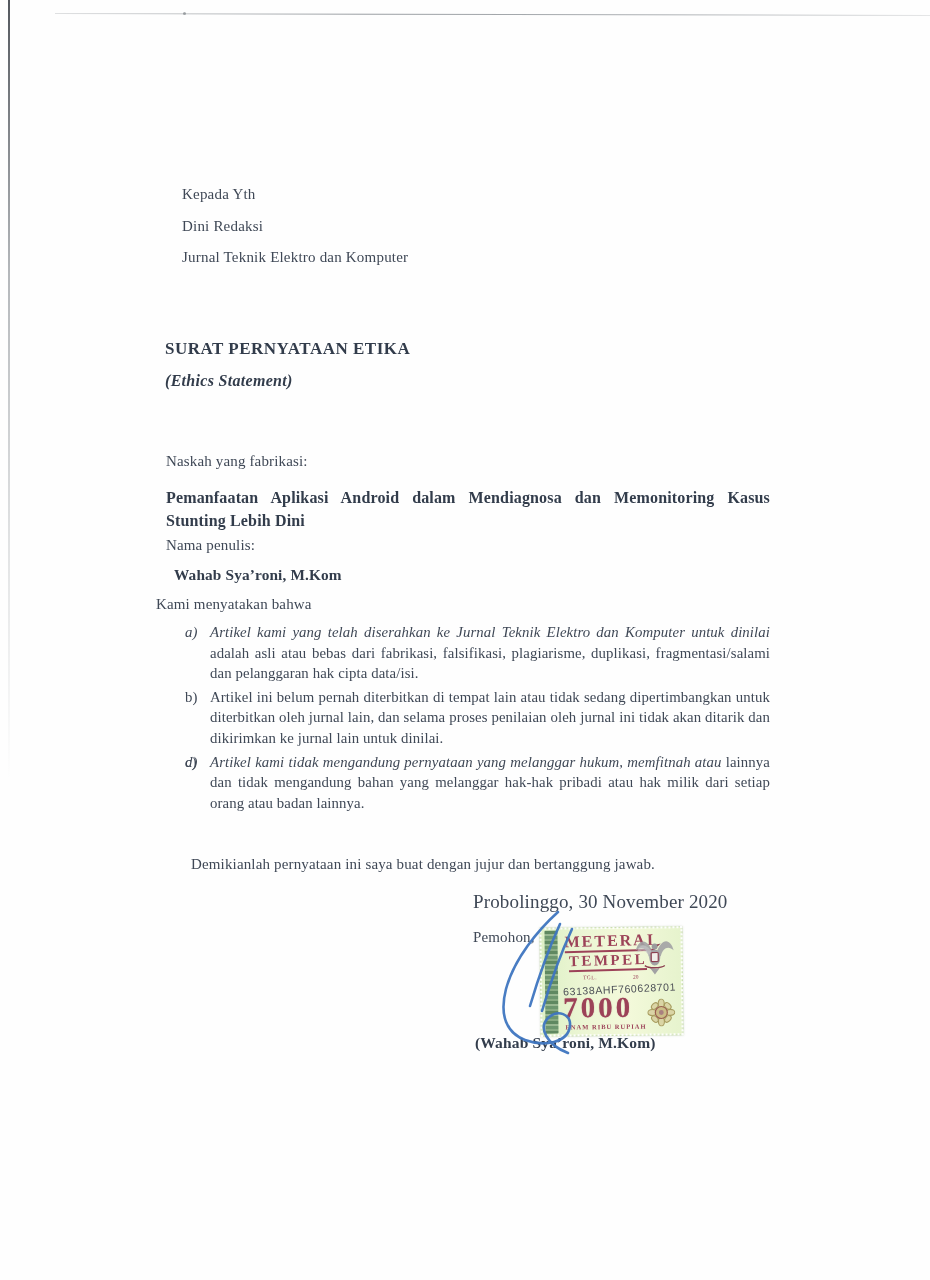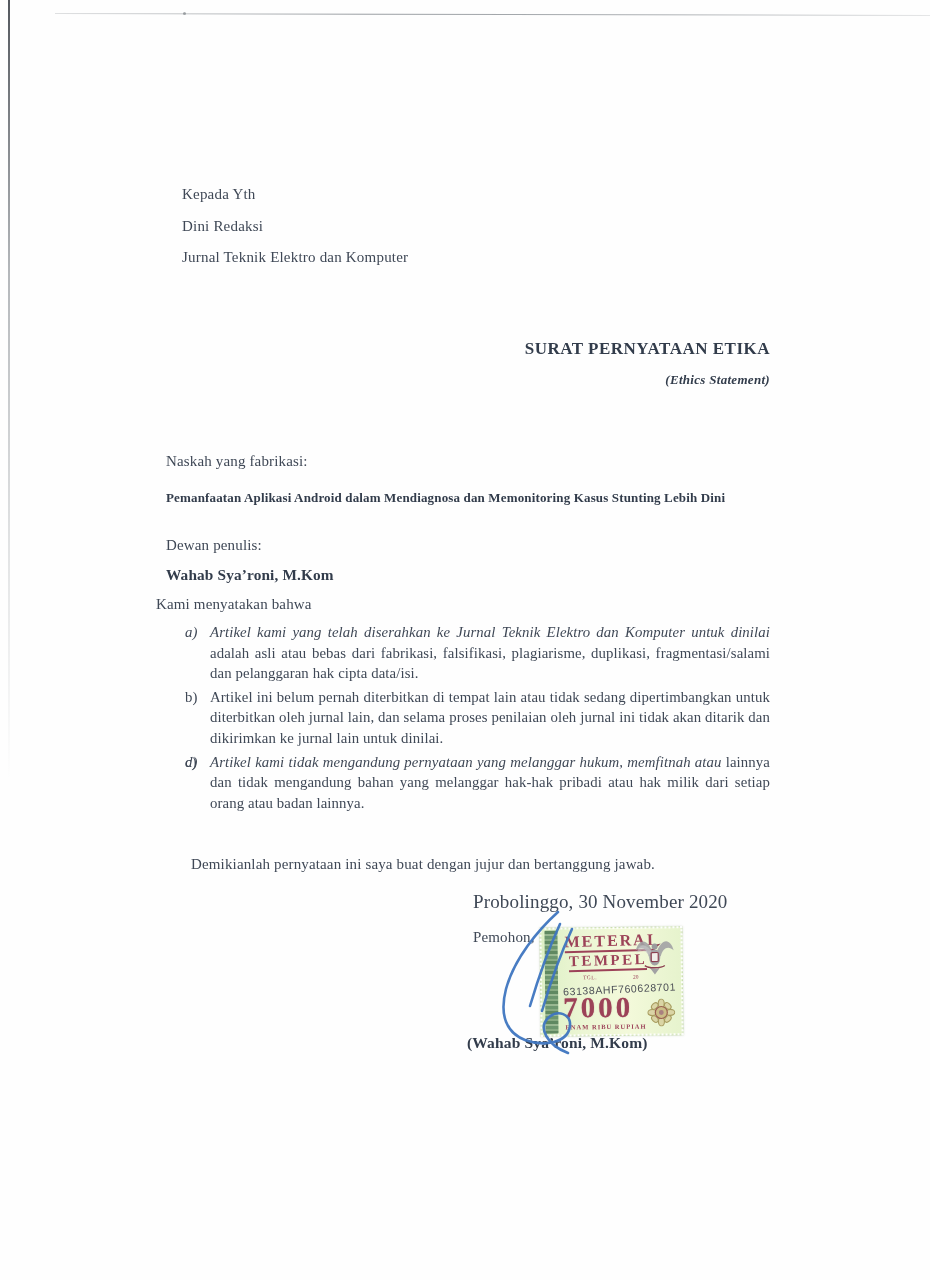--- a/index.html
+++ b/index.html
@@ -27,30 +27,30 @@
   .artifact-left-line{
     position:absolute;left:8px;top:0;width:2px;height:780px;
     background:linear-gradient(180deg,#54585e,rgba(120,126,132,.55) 35%,rgba(140,146,150,.25) 70%,rgba(150,155,160,0));
   }
   .artifact-dot{
     position:absolute;left:183px;top:12px;width:3px;height:3px;border-radius:50%;
     background:rgba(110,116,122,.6);
   }
   
   .line{position:absolute;font-size:15px;letter-spacing:.15px;white-space:nowrap;}
-  .bold{font-weight:bold;color:var(--ink-bold);}
+  .bold{font-weight:bold;color:var(--ink-bold);margin-left:8px;}
   .recipient{position:absolute;left:166px;top:186px;}
   .recipient div{font-size:15px;margin-bottom:14.5px;letter-spacing:.2px;margin-left:16px;}
-  .title-wrap{position:absolute;left:165px;width:605px;text-align:right;}
+  .title-wrap{position:absolute;left:165px;width:605px;text-align:left;}
   .doc-title{top:339px;font-size:17px;font-weight:bold;color:var(--ink-bold);letter-spacing:.5px;}
-  .doc-subtitle{top:372px;font-size:13px;font-weight:bold;font-style:italic;color:var(--ink-bold);letter-spacing:.3px;}
+  .doc-subtitle{top:372px;font-size:16px;font-weight:bold;font-style:italic;color:var(--ink-bold);letter-spacing:.3px;}
   .label-naskah{left:166px;top:453px;}
   .manuscript-title{
     position:absolute;left:166px;top:486px;width:604px;
-    font-size:13px;font-weight:bold;color:var(--ink-bold);
+    font-size:16px;font-weight:bold;color:var(--ink-bold);
     text-align:justify;line-height:23px;letter-spacing:.15px;
   }
   .label-nama{left:166px;top:537px;}
   .author-name{left:166px;top:566px;font-size:15.3px;}
   .label-kami{left:156px;top:596px;}
   .decl-list{position:absolute;left:166px;top:622px;width:604px;}
   .decl-item{
     position:relative;padding-left:44px;text-align:justify;
     font-size:14.8px;line-height:20.6px;letter-spacing:.1px;margin-bottom:3px;
     color:var(--ink);
@@ -115,21 +115,21 @@
   <div>Kepada Yth</div>
   <div>Dini Redaksi</div>
   <div>Jurnal Teknik Elektro dan Komputer</div>
 </div>
 
 <div class="title-wrap doc-title">SURAT PERNYATAAN ETIKA</div>
 <div class="title-wrap doc-subtitle">(Ethics Statement)</div>
 
 <div class="line label-naskah">Naskah yang fabrikasi:</div>
 <div class="manuscript-title">Pemanfaatan Aplikasi Android dalam Mendiagnosa dan Memonitoring Kasus Stunting Lebih Dini</div>
-<div class="line label-nama">Dewan penulis:</div>
+<div class="line label-nama">Nama penulis:</div>
 <div class="line bold author-name">Wahab Sya’roni, M.Kom</div>
 <div class="line label-kami">Kami menyatakan bahwa</div>
 
 <div class="decl-list">
   <div class="decl-item">
     <span class="decl-letter ital">a)</span><span class="ital">Artikel kami yang telah diserahkan ke Jurnal Teknik Elektro dan Komputer untuk dinilai</span><span> adalah asli atau bebas dari fabrikasi, falsifikasi, plagiarisme, duplikasi, fragmentasi/salami dan pelanggaran hak cipta data/isi.</span>
   </div>
   <div class="decl-item">
     <span class="decl-letter">b)</span><span>Artikel ini belum pernah diterbitkan di tempat lain atau tidak sedang dipertimbangkan untuk diterbitkan oleh jurnal lain, dan selama proses penilaian oleh jurnal ini tidak akan ditarik dan dikirimkan ke jurnal lain untuk dinilai.</span>
   </div>

